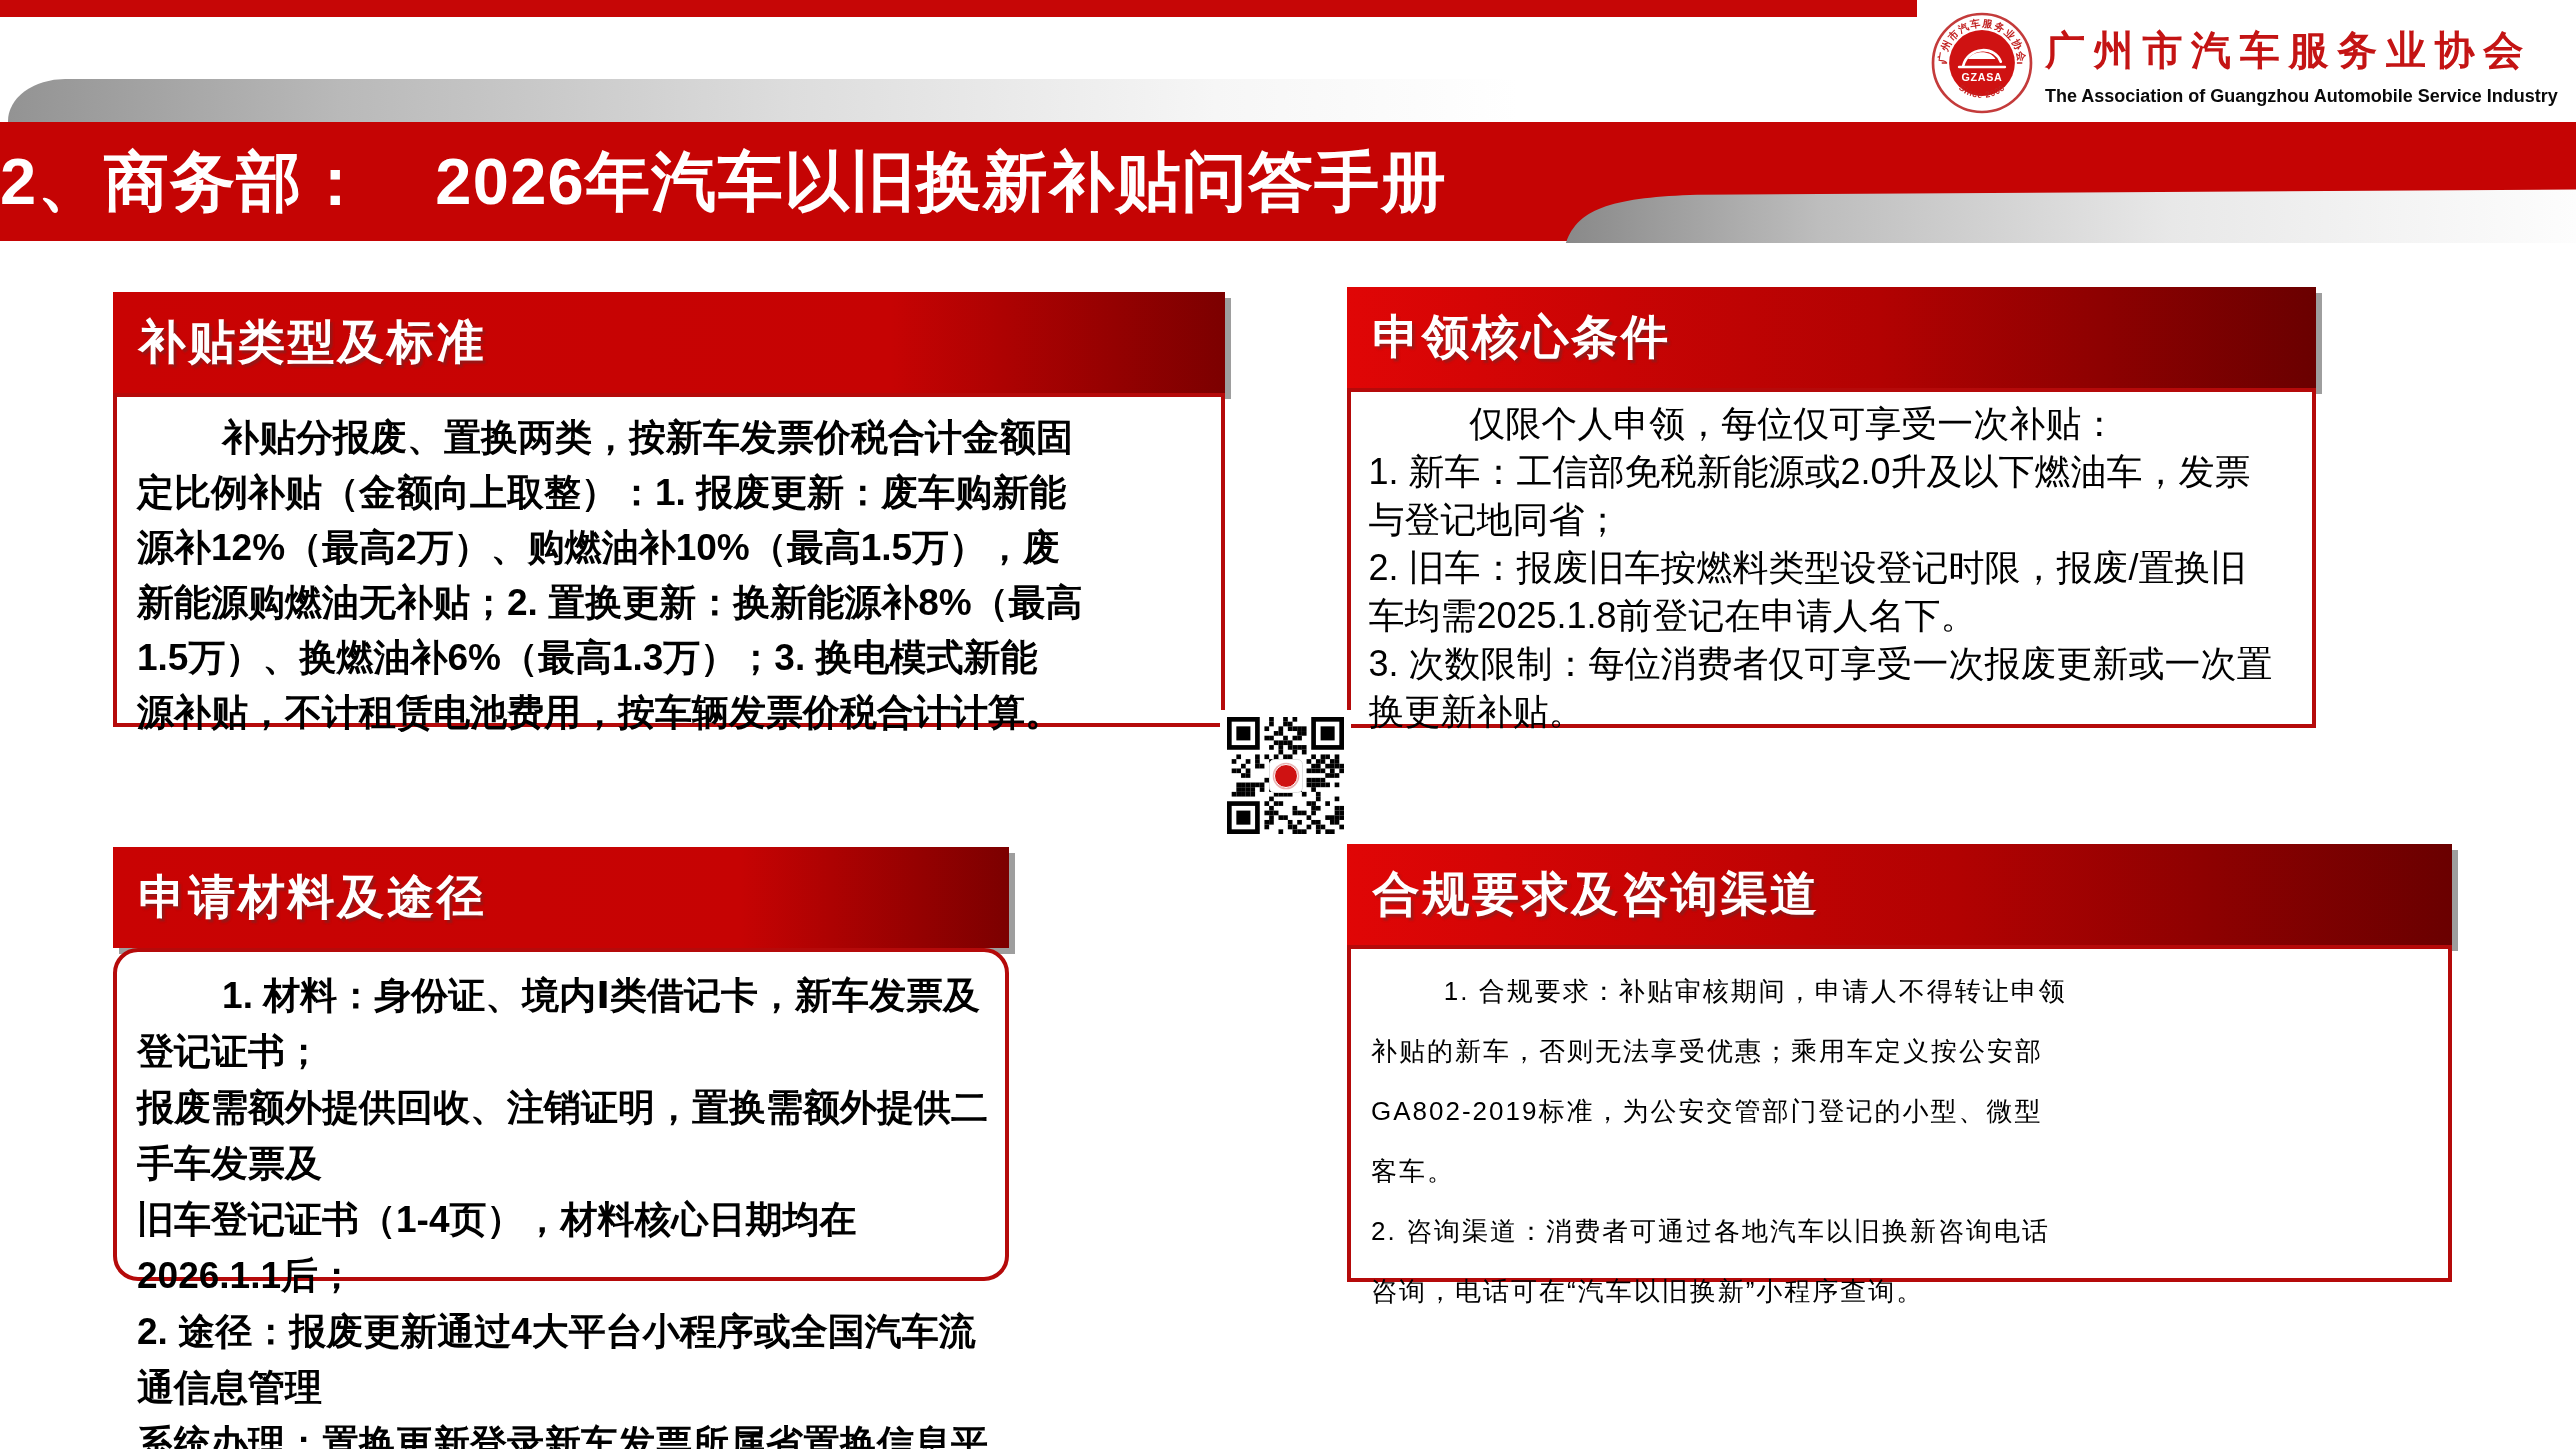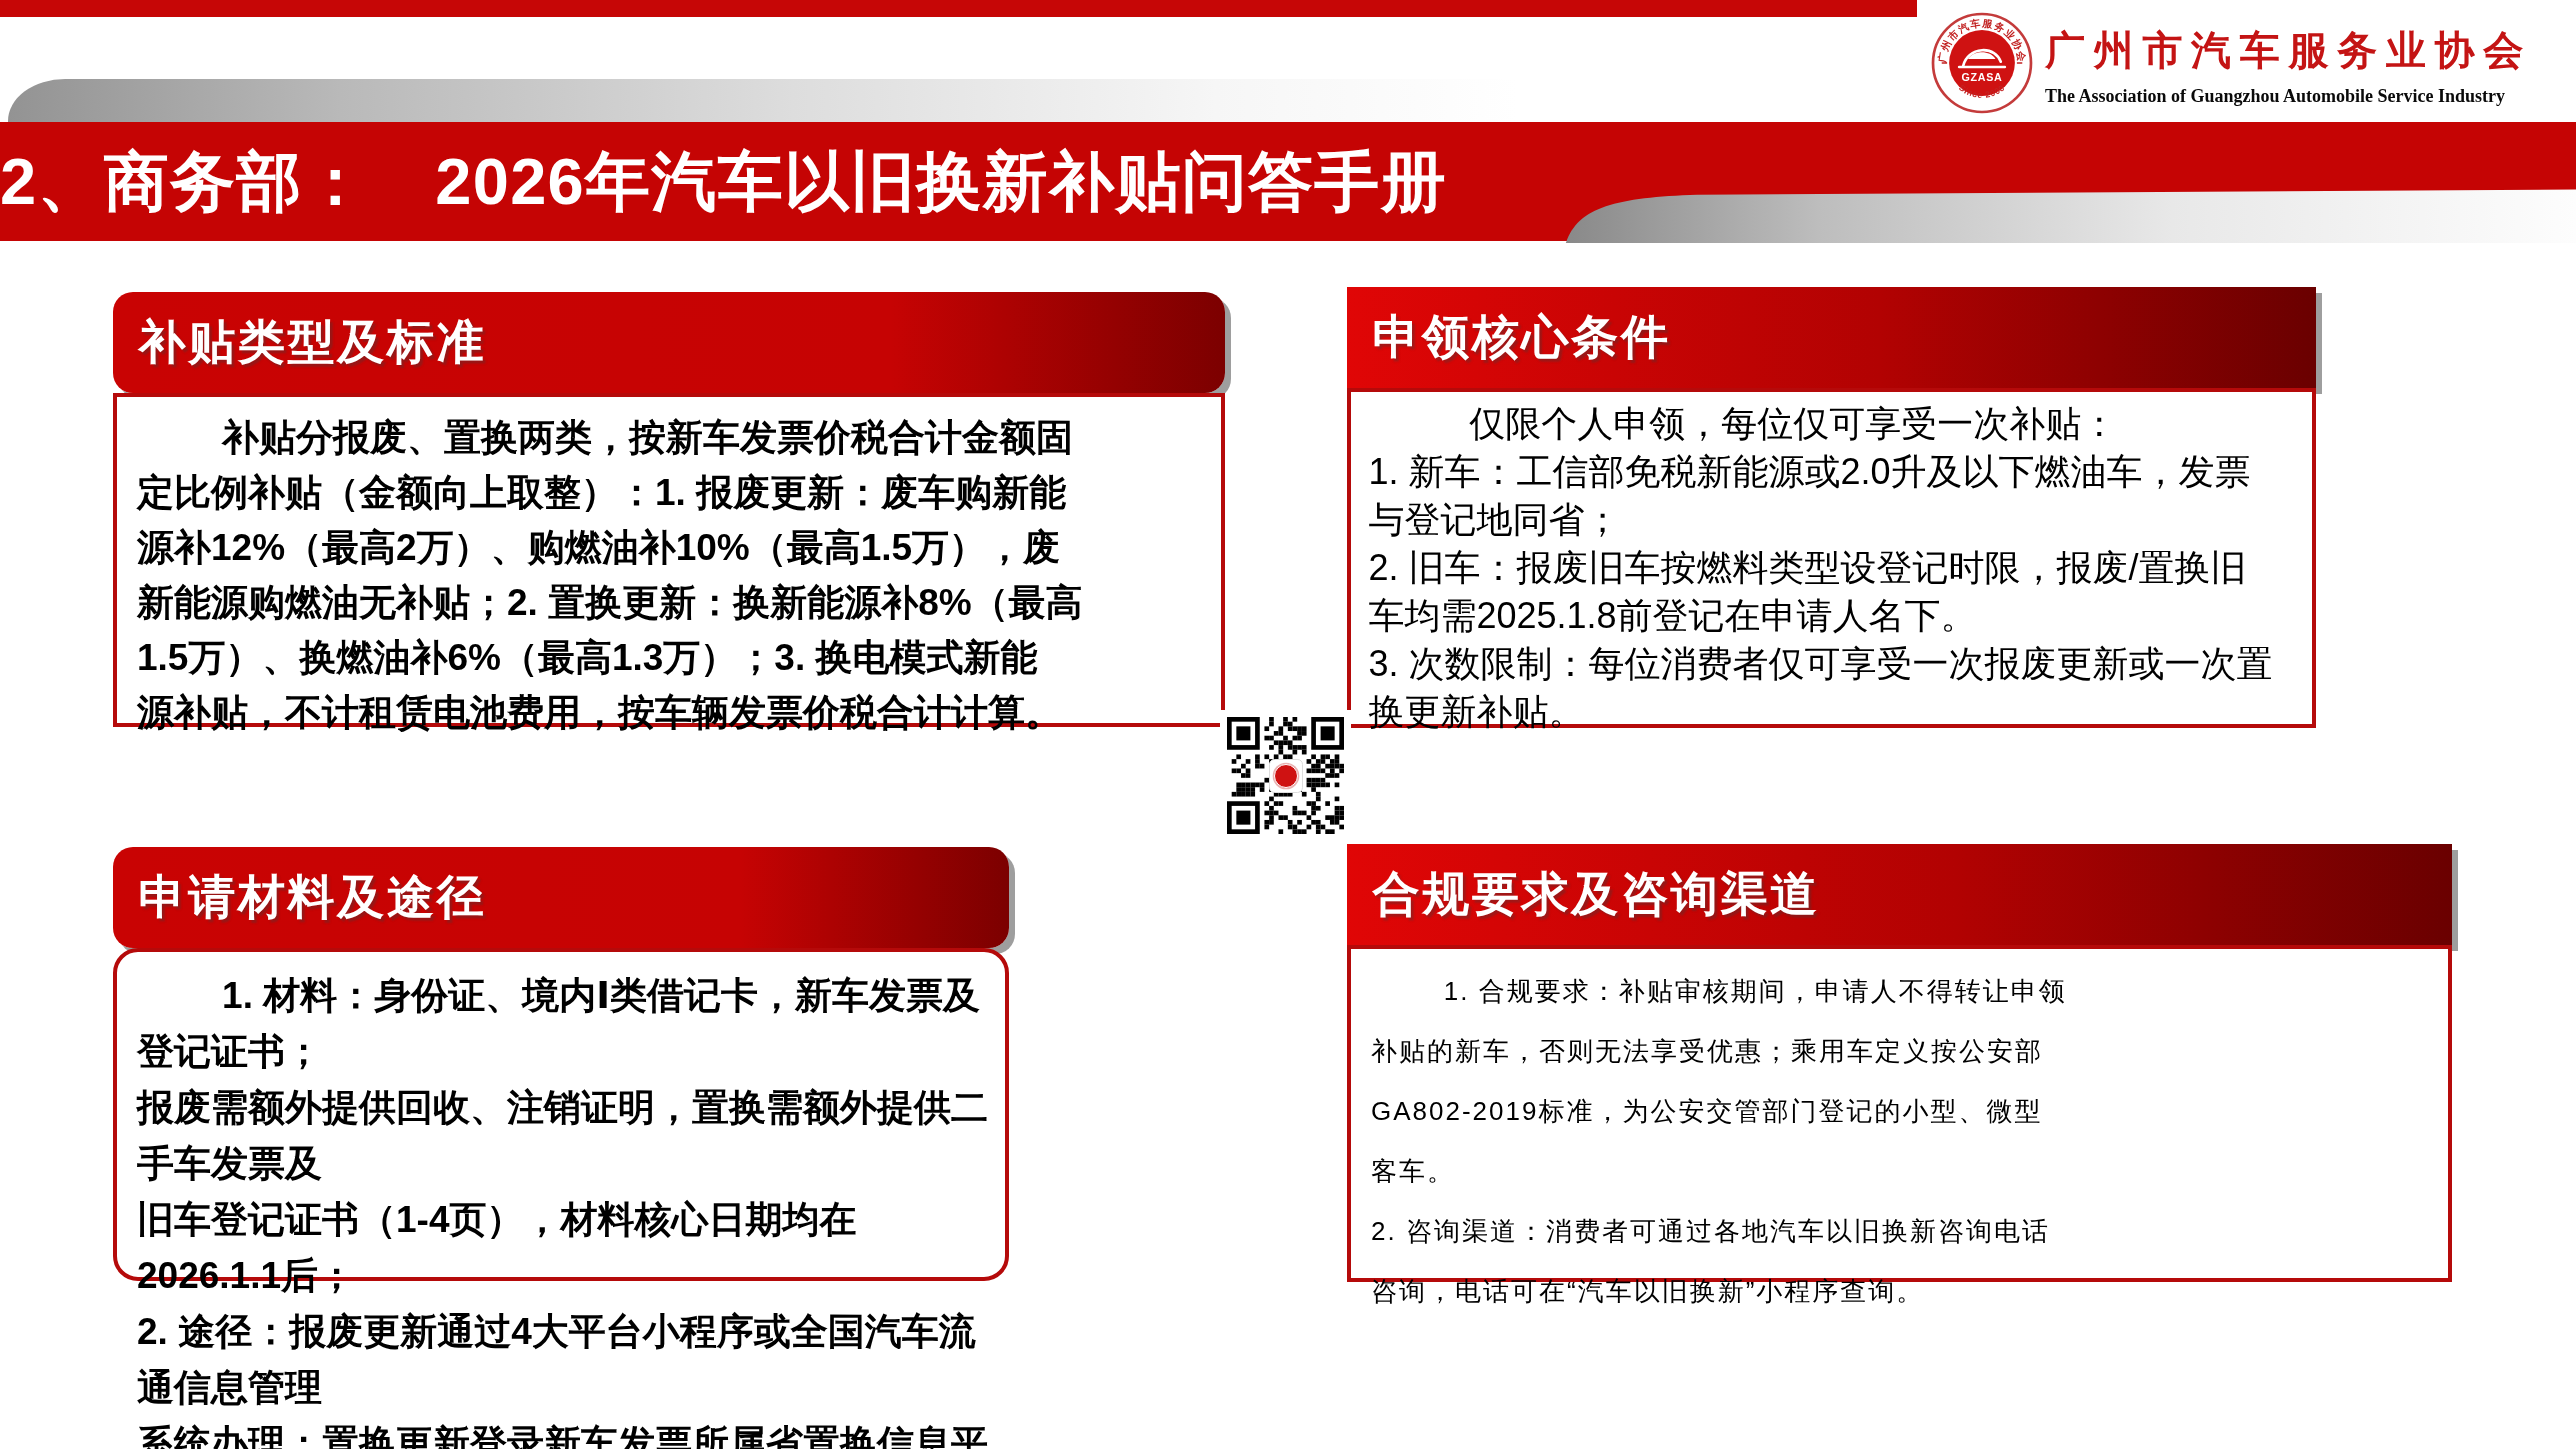--- a/index.html
+++ b/index.html
@@ -12,42 +12,42 @@
   .slide{position:relative;width:2576px;height:1449px;background:#fff;overflow:hidden;}
 
   
   .top-strip{position:absolute;left:0;top:0;width:1917px;height:17.4px;background:var(--red-strip);}
 
   
   .logo-block{position:absolute;left:1927px;top:6.7px;width:644px;height:114px;background:#fff;}
   .seal{position:absolute;left:4px;top:5.4px;width:102px;height:102px;}
   .org-names{position:absolute;left:118px;top:16px;width:523px;}
   .org-cn{font-size:40px;font-weight:bold;color:var(--logo-red);letter-spacing:8.7px;white-space:nowrap;}
-  .org-en{font-family:Liberation Serif, serif;font-size:18px;font-weight:bold;color:#0a0a0a;margin-top:8px;white-space:nowrap;}
+  .org-en{font-family:Liberation Sans, sans-serif;font-size:18px;font-weight:bold;color:#0a0a0a;margin-top:8px;white-space:nowrap;}
 
   
   .gray-band{position:absolute;left:8px;top:79px;width:1509px;height:43px;
     background:linear-gradient(to right,#939393 0%,#b9b9b9 22%,#dddddd 52%,#f6f6f6 80%,#ffffff 100%);
     border-top-left-radius:57px 42px;}
 
   
   .banner{position:absolute;left:0;top:122px;width:2576px;height:119px;background:var(--red);
     display:flex;align-items:center;}
   .banner-title{color:#fff;font-size:65px;font-weight:bold;white-space:nowrap;letter-spacing:1.3px;}
 
   
   .swoosh{position:absolute;left:1543px;top:160px;width:1033px;height:83px;}
 
   
   .info-box{position:absolute;}
   .box-header{height:101px;display:flex;align-items:center;padding-left:25.5px;
     box-shadow:6px 6px 0 rgba(148,148,148,.9);}
   .box-header h2{color:#fff;font-size:47px;font-weight:bold;letter-spacing:2.7px;
     text-shadow:2.7px 2.7px 2px rgba(60,60,60,.35);}
-  .hdr-a{background:linear-gradient(90deg,#c90303 0%,#c60303 70%,#7c0000 100%);border-radius:20px;}
+  .hdr-a{background:linear-gradient(90deg,#c90303 0%,#c60303 70%,#7c0000 100%);}
   .hdr-b{background:linear-gradient(90deg,#e00606 0%,#b20202 55%,#6a0000 100%);}
   .box-body{background:#fff;border:4.7px solid var(--border-red);color:#000;}
   .box-body p{white-space:pre-wrap;}
   .indent{text-indent:2.3em;}
   .indent-lg{text-indent:2.8em;}
 
   .body-1{padding:13.4px 17.4px 0 20px;font-size:37px;line-height:55px;font-weight:bold;}
   .body-2{padding:8px 16px 0 17.4px;font-size:36px;line-height:48px;font-weight:normal;}
   .body-3{padding:16px 16px 0 20px;font-size:37px;line-height:56px;font-weight:bold;}
   .body-4{padding:12px 16px 0 20px;font-size:26px;line-height:60px;font-weight:normal;letter-spacing:2px;}

